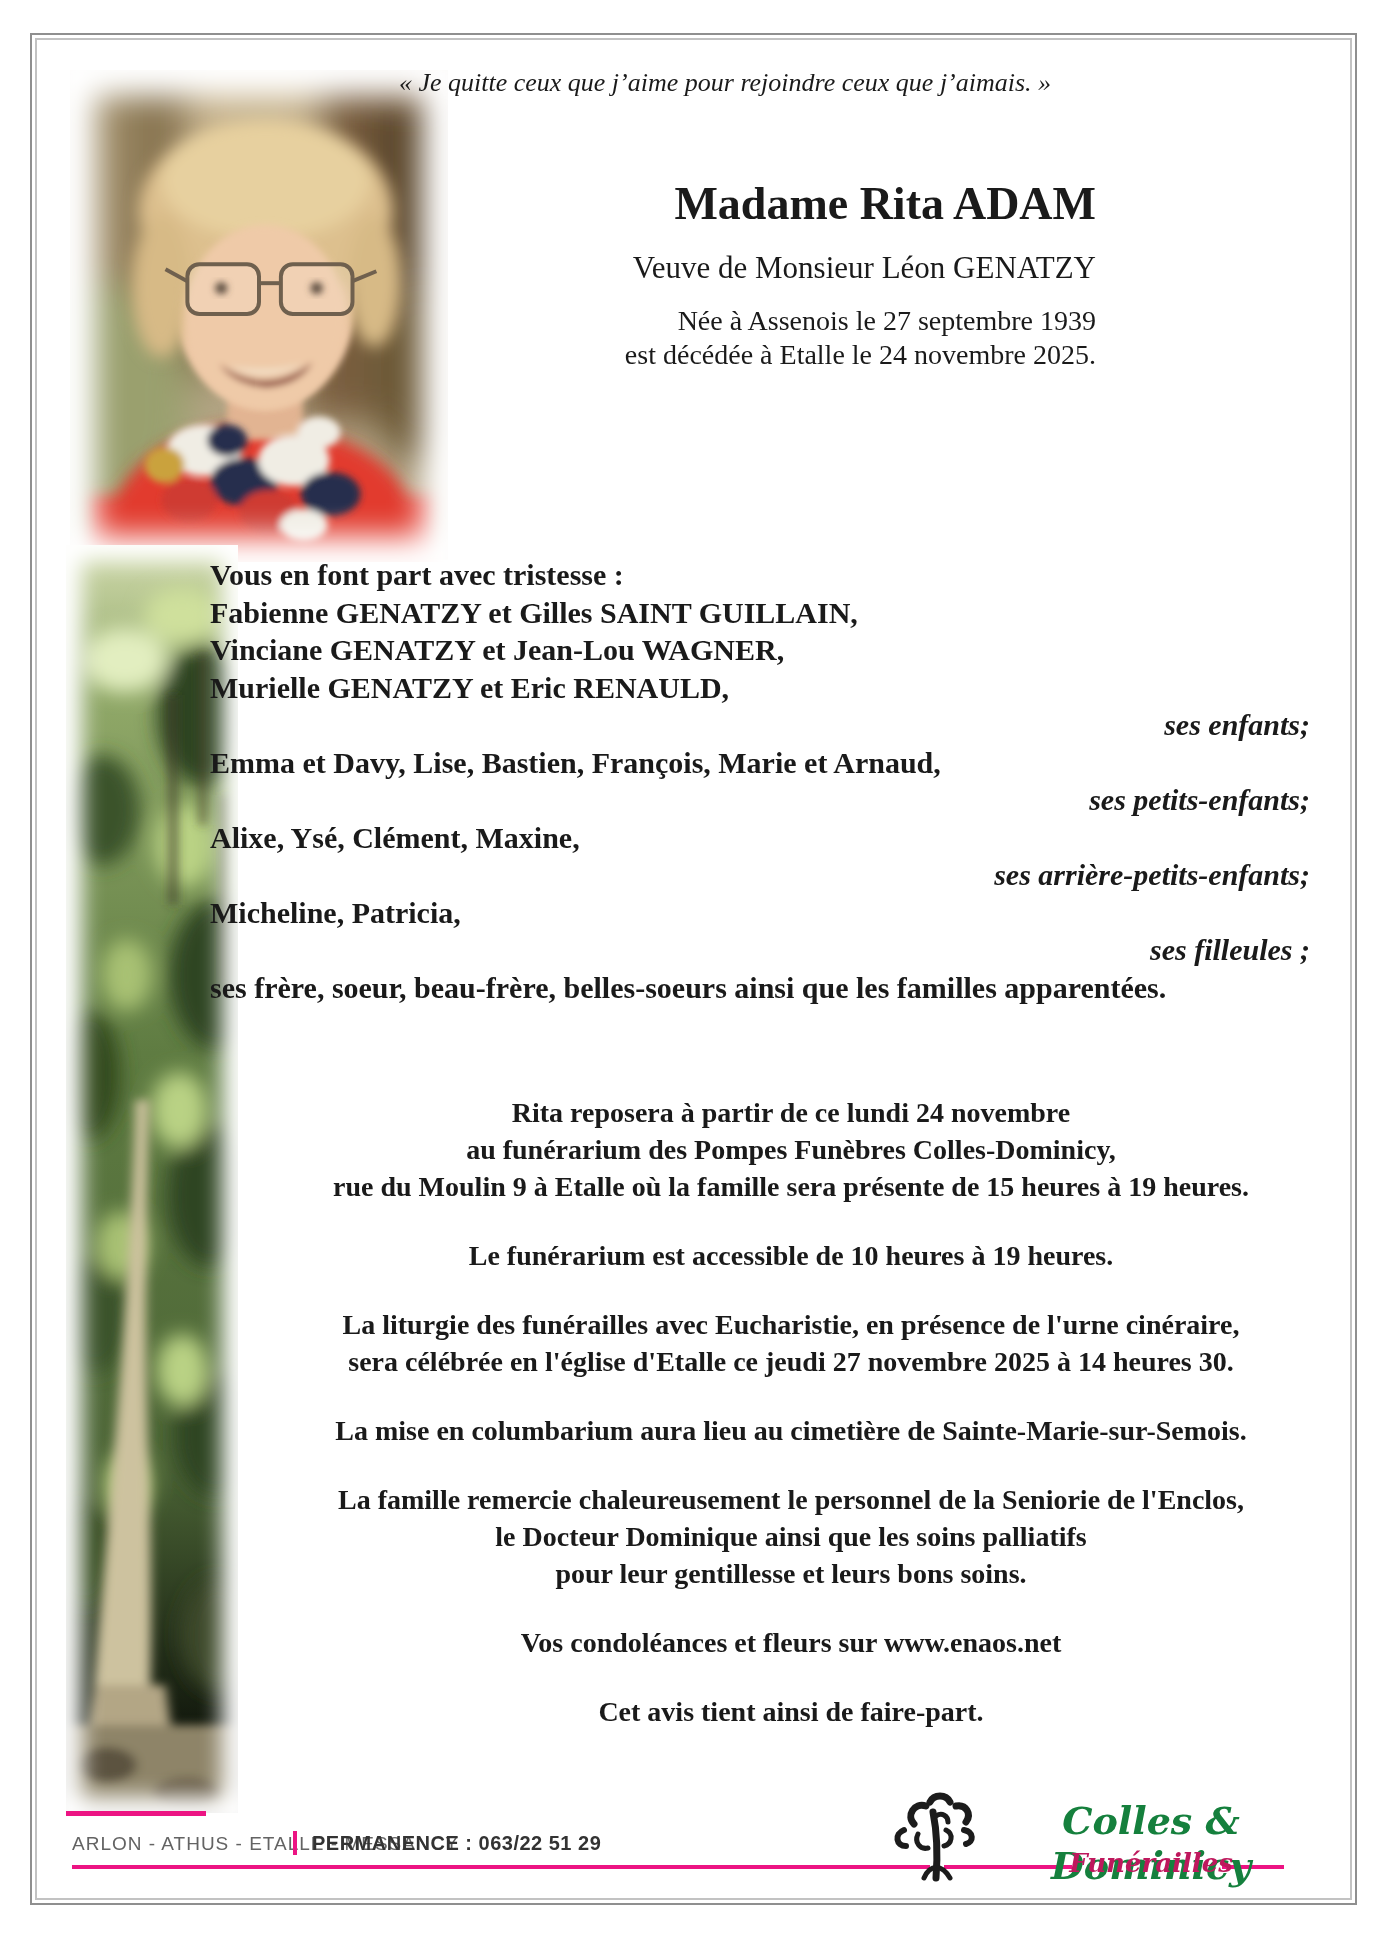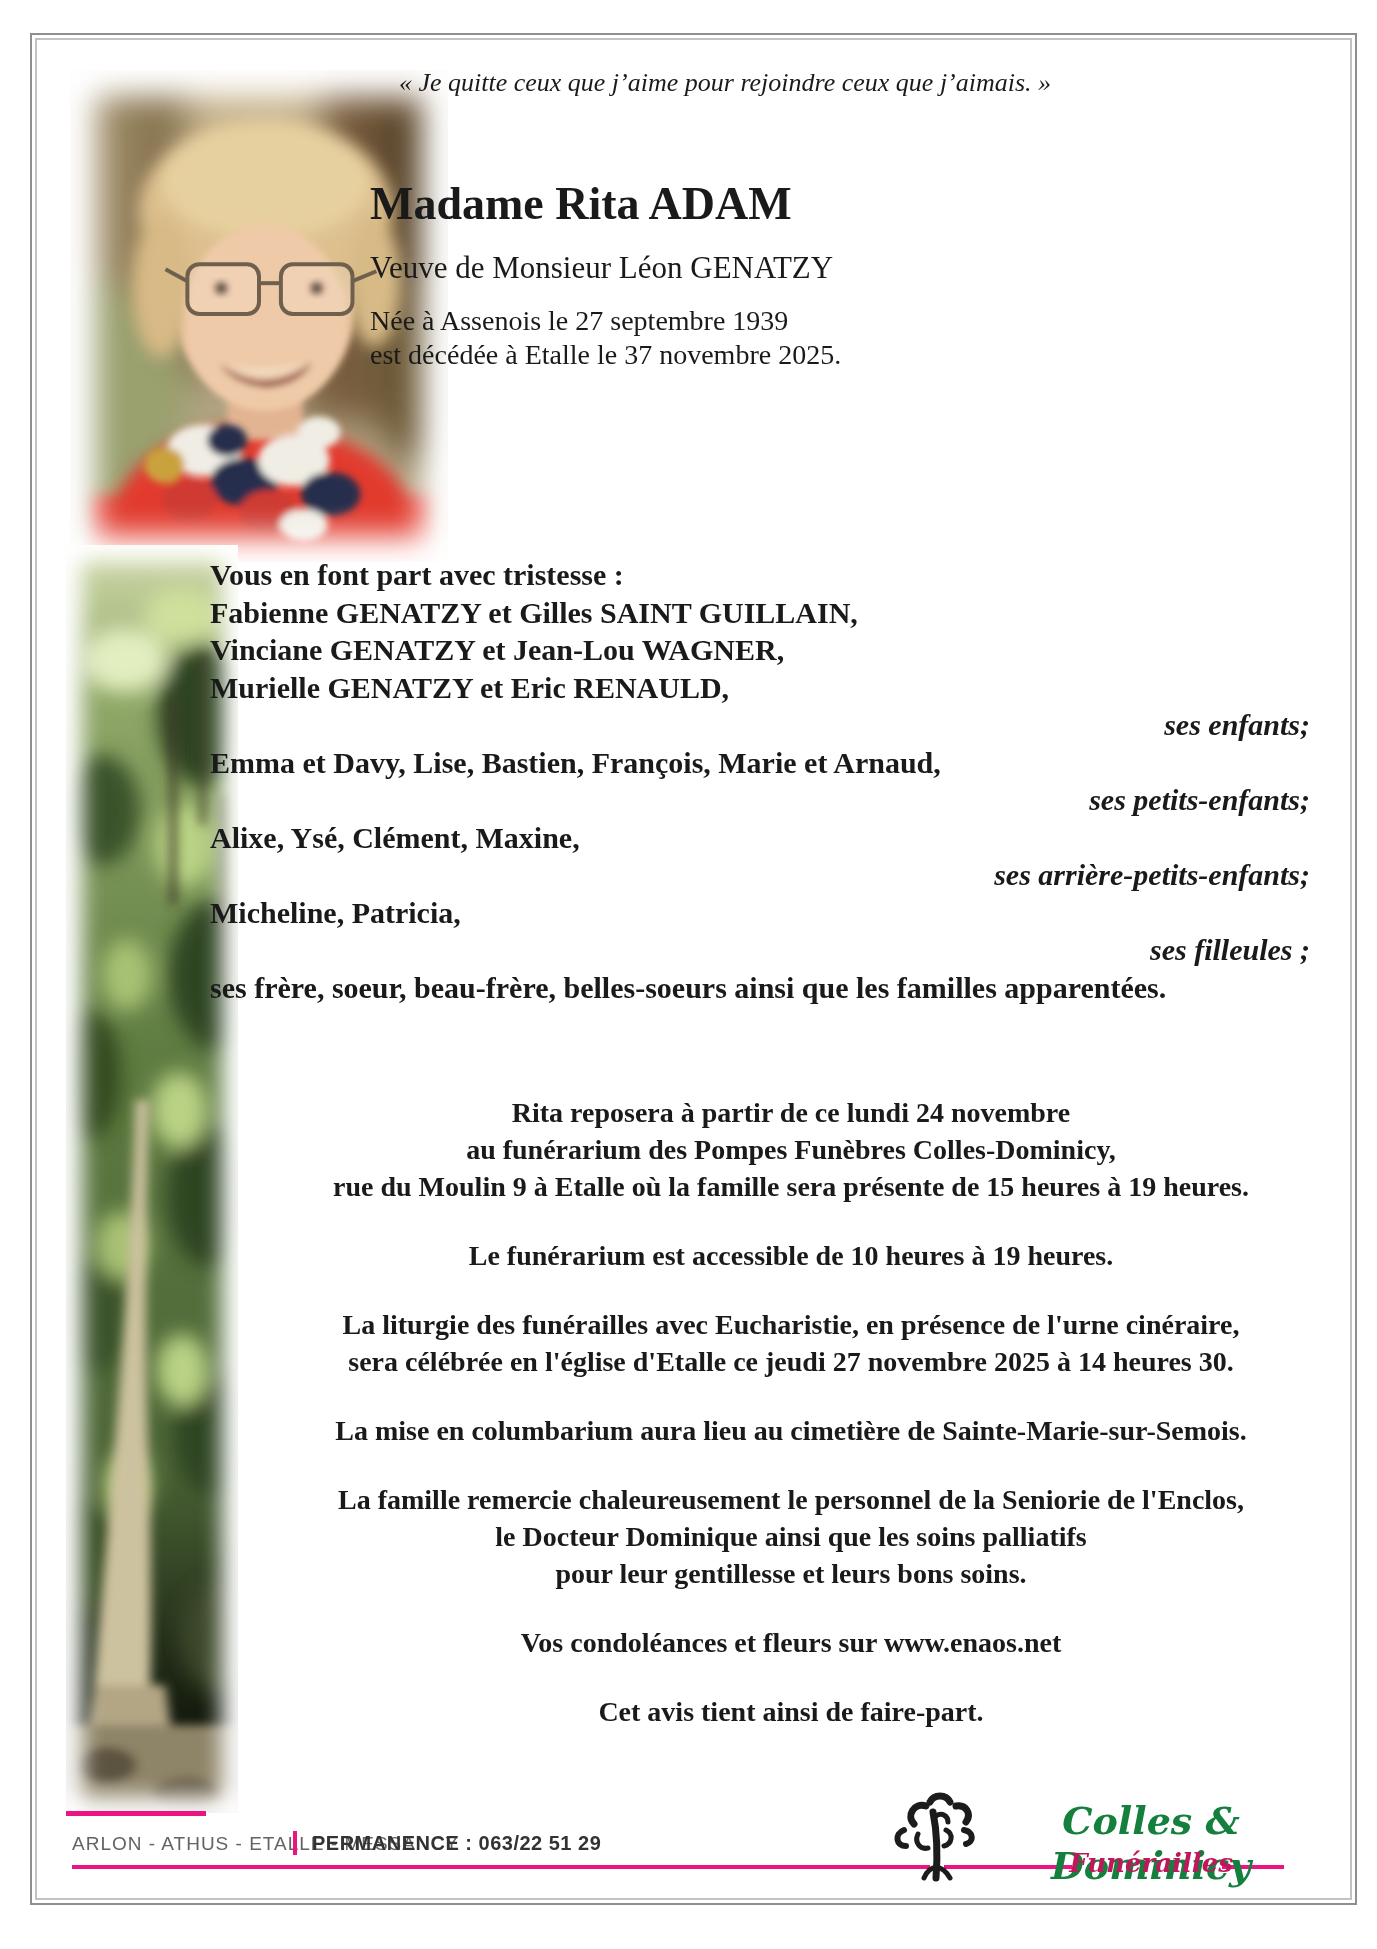--- a/index.html
+++ b/index.html
@@ -10,21 +10,21 @@
   .frame::after{content:"";position:absolute;inset:3px;border:2px solid #c2c2c2;}
   
   .portrait{position:absolute;left:70px;top:70px;width:378px;height:492px;}
   .forest{position:absolute;left:66px;top:545px;width:172px;height:1268px;}
   .portrait svg,.forest svg{display:block;width:100%;height:100%;}
   .feather{position:absolute;inset:0;box-shadow:inset 0 0 30px 26px #ffffff;pointer-events:none;}
   .feather2{position:absolute;inset:0;box-shadow:inset 0 0 22px 16px #ffffff;pointer-events:none;}
   
   .quote{position:absolute;left:340px;top:68px;width:770px;text-align:center;
          font-style:italic;font-size:26px;}
-  .idblock{position:absolute;left:370px;top:178px;width:726px;text-align:left;}
+  .idblock{position:absolute;left:370px;top:178px;width:726px;text-align:right;}
   .name{font-size:46px;font-weight:bold;line-height:52px;}
   .widow{font-size:31px;margin-top:20px;}
   .dates{font-size:28px;line-height:34px;margin-top:18px;white-space:pre-line;}
   .family{position:absolute;left:210px;top:556px;width:1100px;font-size:30px;line-height:37.5px;font-weight:bold;}
   .fam-line{white-space:nowrap;}
   .fam-line.right{text-align:right;font-style:italic;}
   .notices{position:absolute;left:235px;top:1086px;width:1112px;text-align:center;
            font-weight:bold;font-size:28px;line-height:37px;}
   .notices .para{white-space:pre-line;margin:8px 0 32px 0;}
   
@@ -171,21 +171,21 @@
     </svg>
     <div class="feather2"></div>
   </div>
 
   <div class="quote">« Je quitte ceux que j’aime pour rejoindre ceux que j’aimais. »</div>
 
   <div class="idblock">
     <div class="name">Madame Rita ADAM</div>
     <div class="widow">Veuve de Monsieur Léon GENATZY</div>
     <div class="dates">Née à Assenois le 27 septembre 1939
-est décédée à Etalle le 37 novembre 2025.</div>
+est décédée à Etalle le 24 novembre 2025.</div>
   </div>
 
   <div class="family">
     <div class="fam-line">Vous en font part avec tristesse :</div>
     <div class="fam-line">Fabienne GENATZY et Gilles SAINT GUILLAIN,</div>
     <div class="fam-line">Vinciane GENATZY et Jean-Lou WAGNER,</div>
     <div class="fam-line">Murielle GENATZY et Eric RENAULD,</div>
     <div class="fam-line right">ses enfants;</div>
     <div class="fam-line">Emma et Davy, Lise, Bastien, François, Marie et Arnaud,</div>
     <div class="fam-line right">ses petits-enfants;</div>

